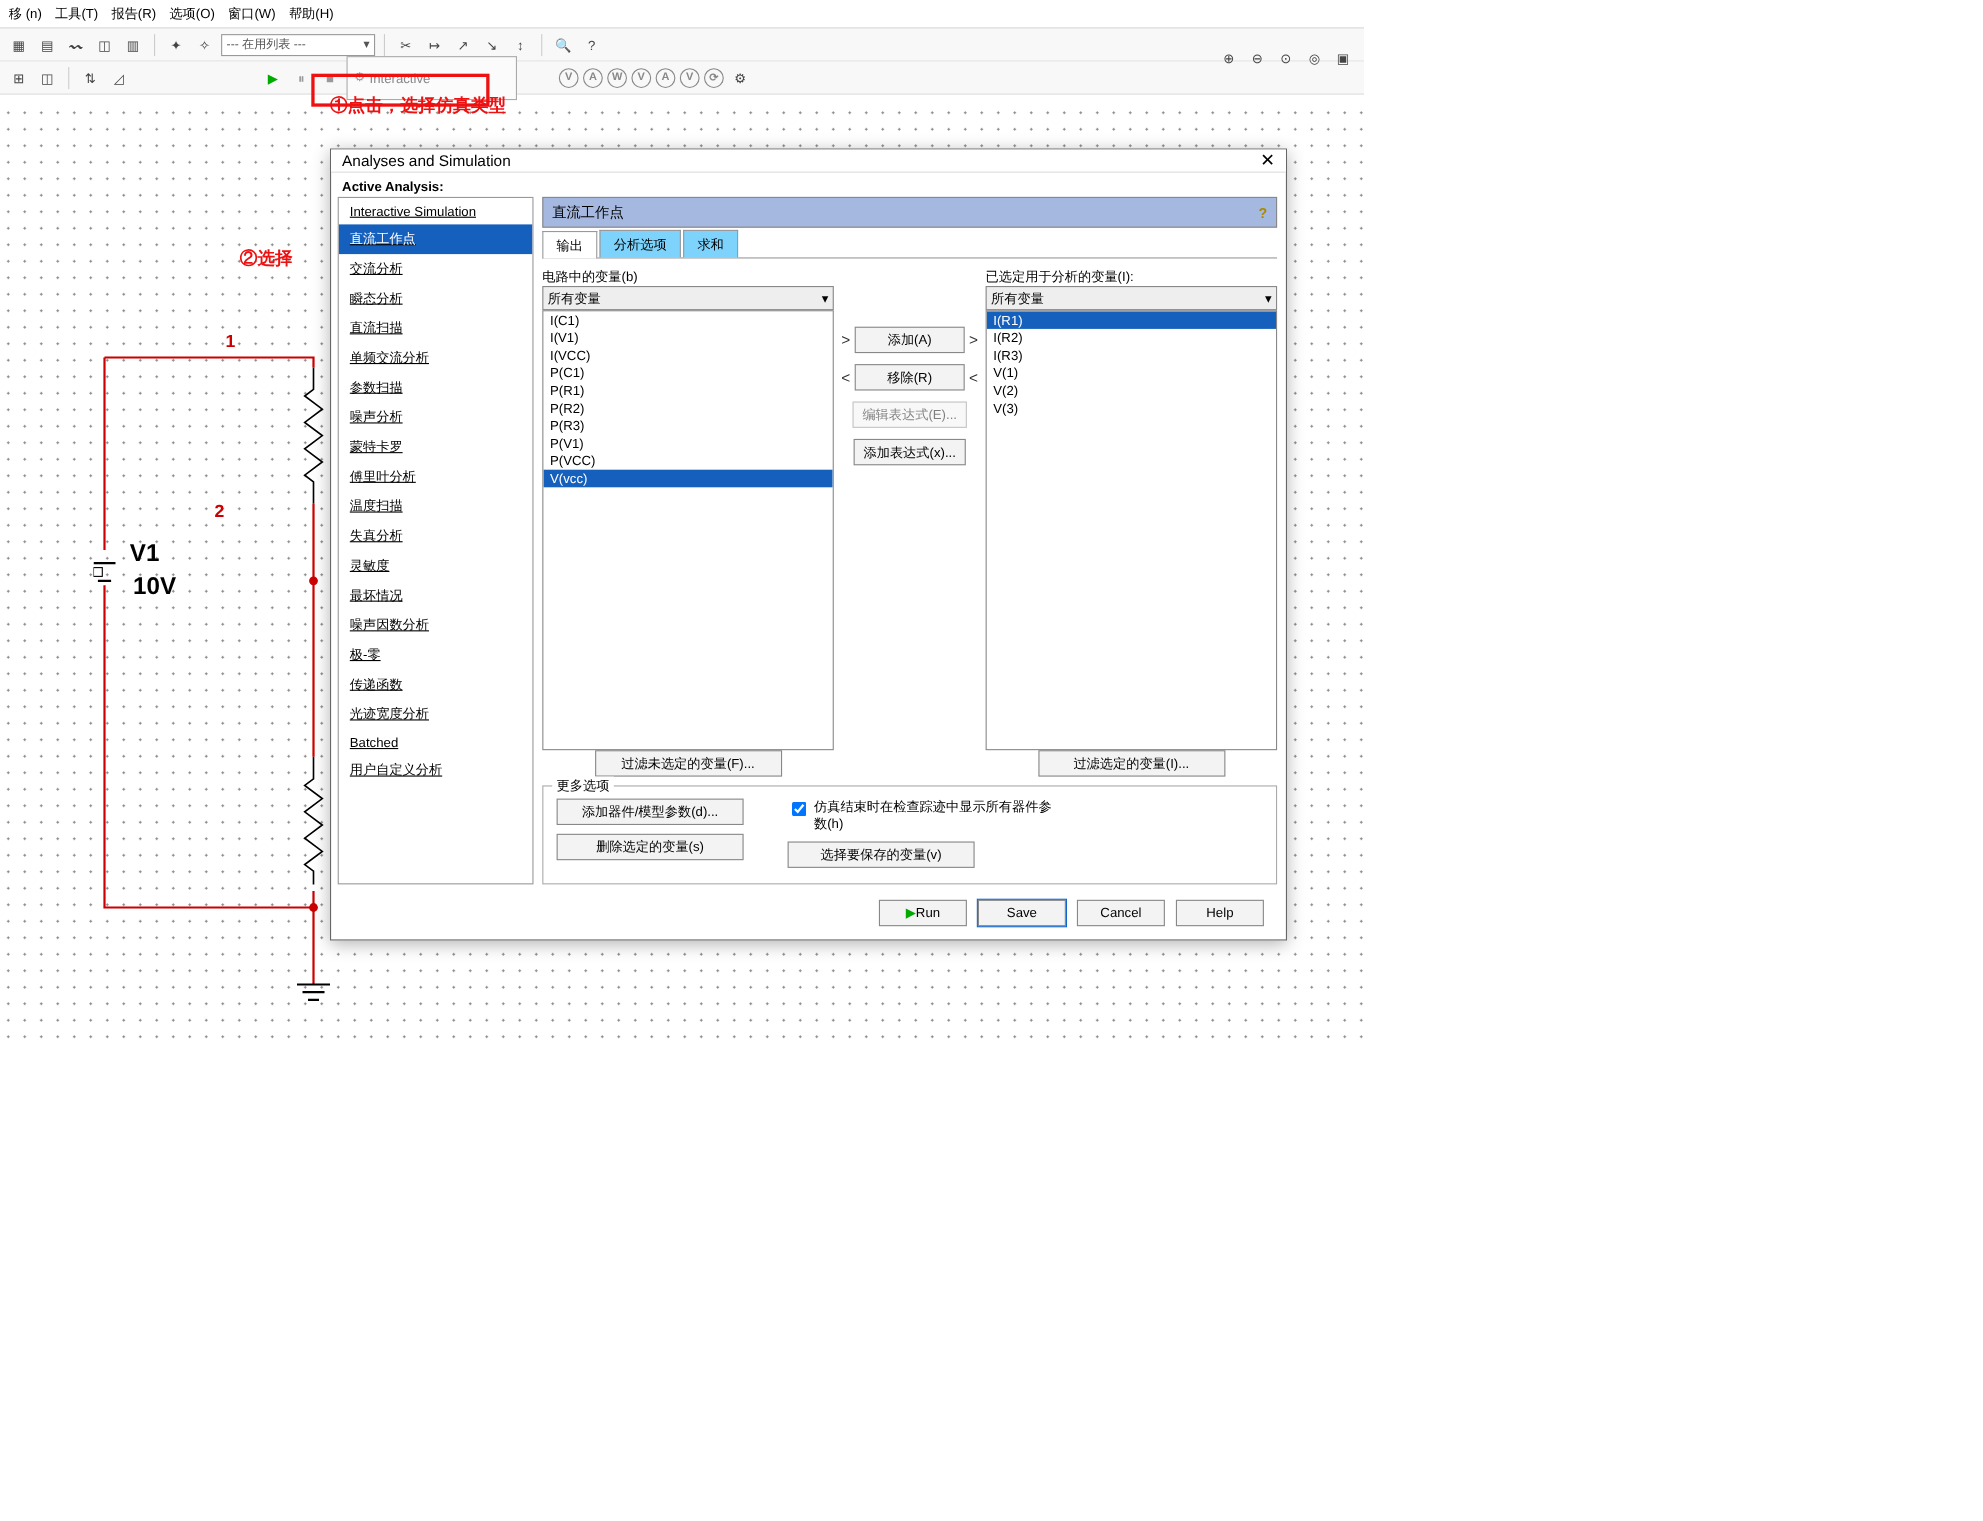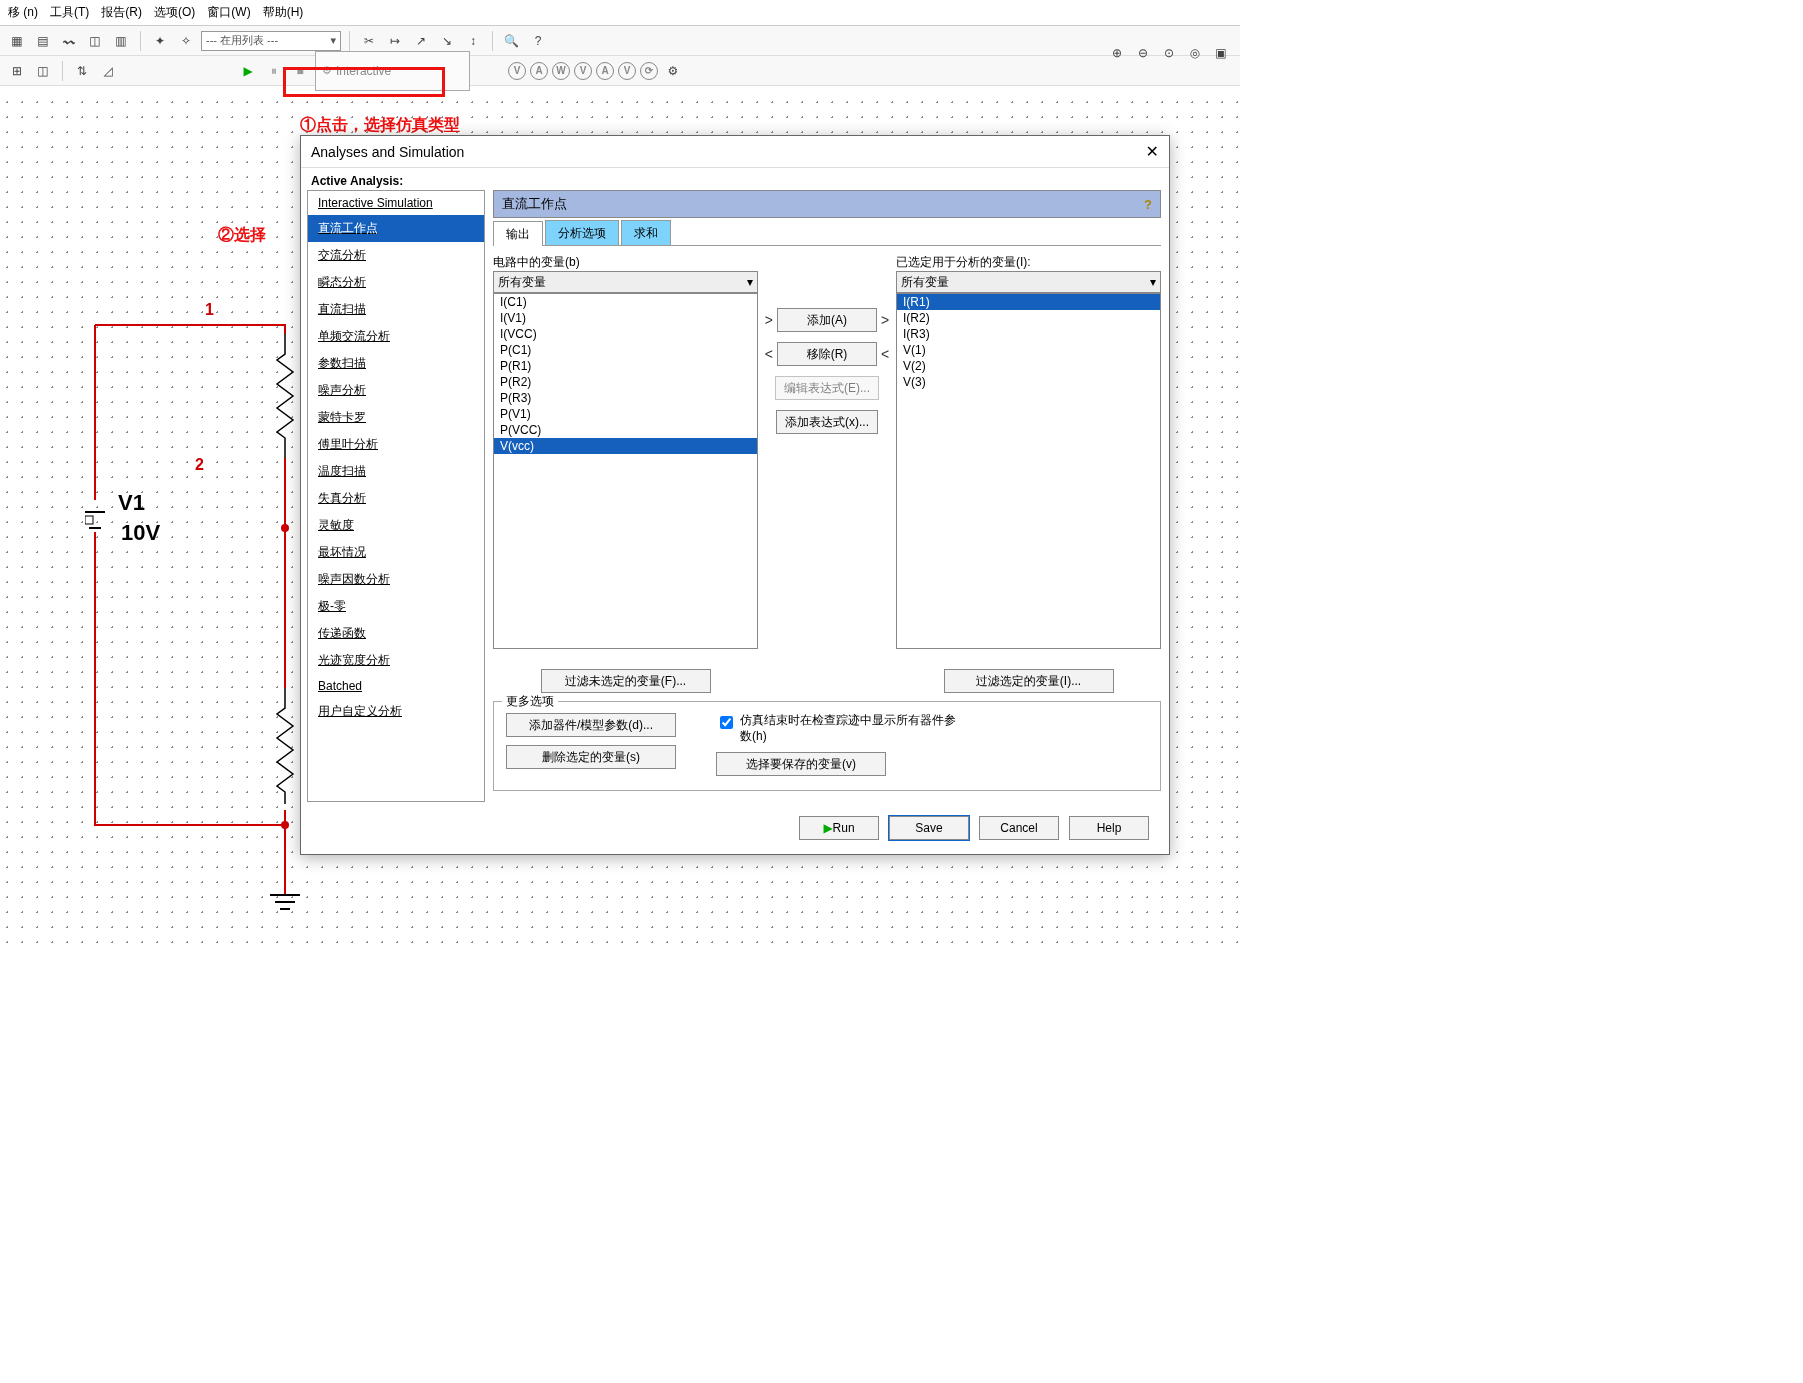--- a/index.html
+++ b/index.html
@@ -120,35 +120,35 @@
   .var-row { display:flex; gap:4px; align-items:flex-start; margin-top:2px; }
 
   .var-col { display:flex; flex-direction:column; flex:1; }
   .drop {
     height:22px;border:1px solid #888;background:#eee;
     display:flex;align-items:center;justify-content:space-between;
     padding:0 4px;font-size:12px;
   }
   .drop::after { content:"▾"; }
   .listbox {
-    border:1px solid #888;background:#fff;height:356px;overflow:auto;
+    border:1px solid #888;background:#fff;height:400px;overflow:auto;
     font-size:12px;
   }
   .listbox div { padding:1px 6px; }
   .listbox .sel { background:#1560bd;color:#fff; }
 
   .mid-col { display:flex;flex-direction:column;gap:10px;align-items:center;width:130px;margin-top:60px; }
   .btn {
     min-width:100px;height:24px;border:1px solid #888;background:#f3f3f3;
     display:inline-flex;align-items:center;justify-content:center;
     font-size:12px;cursor:default;padding:0 8px;
   }
   .btn-wide { min-width:170px; }
 
-  .filter-btn { margin-top:20px;align-self:center; }
+  .filter-btn { margin-top:0;align-self:center; }
 
   .more-box {
     border:1px solid #aaa; padding:11px 12px 14px; margin-top:8px;
     position:relative;
   }
   .more-box .legend {
     position:absolute;top:-9px;left:8px;background:#fff;padding:0 4px;font-size:12px;
   }
   .more-grid { display:flex; gap:40px; }
   .more-left { display:flex;flex-direction:column;gap:8px; }
@@ -249,21 +249,21 @@
   <path class="resistor" d="M200,388 v20 l-8,6 16,12 -16,12 16,12 -16,12 16,12 -16,12 8,6 v12"></path>
   <circle class="node" cx="200" cy="525" r="4"></circle>
   <path class="wire" d="M200,525 v70"></path>
 
   <line x1="185" y1="595" x2="215" y2="595" stroke="#000" stroke-width="2"></line>
   <line x1="190" y1="602" x2="210" y2="602" stroke="#000" stroke-width="2"></line>
   <line x1="195" y1="609" x2="205" y2="609" stroke="#000" stroke-width="2"></line>
 </svg>
 
 <div class="redbox" style="left:283px;top:67px;width:162px;height:30px"></div>
-<div class="redlabel" style="left:300px;top:115px">①点击，选择仿真类型</div>
+<div class="redlabel" style="left:300px;top:86px">①点击，选择仿真类型</div>
 
 <div class="redbox" style="left:302px;top:217px;width:222px;height:34px"></div>
 <div class="redlabel" style="left:218px;top:225px">②选择</div>
 
 <div class="redbox" style="left:530px;top:265px;width:230px;height:182px"></div>
 <div class="redlabel" style="left:578px;top:300px">③选择想了解的变量值</div>
 
 <div class="redbox" style="left:775px;top:370px;width:114px;height:38px"></div>
 <div class="redlabel" style="left:780px;top:345px">④点添加</div>
 

